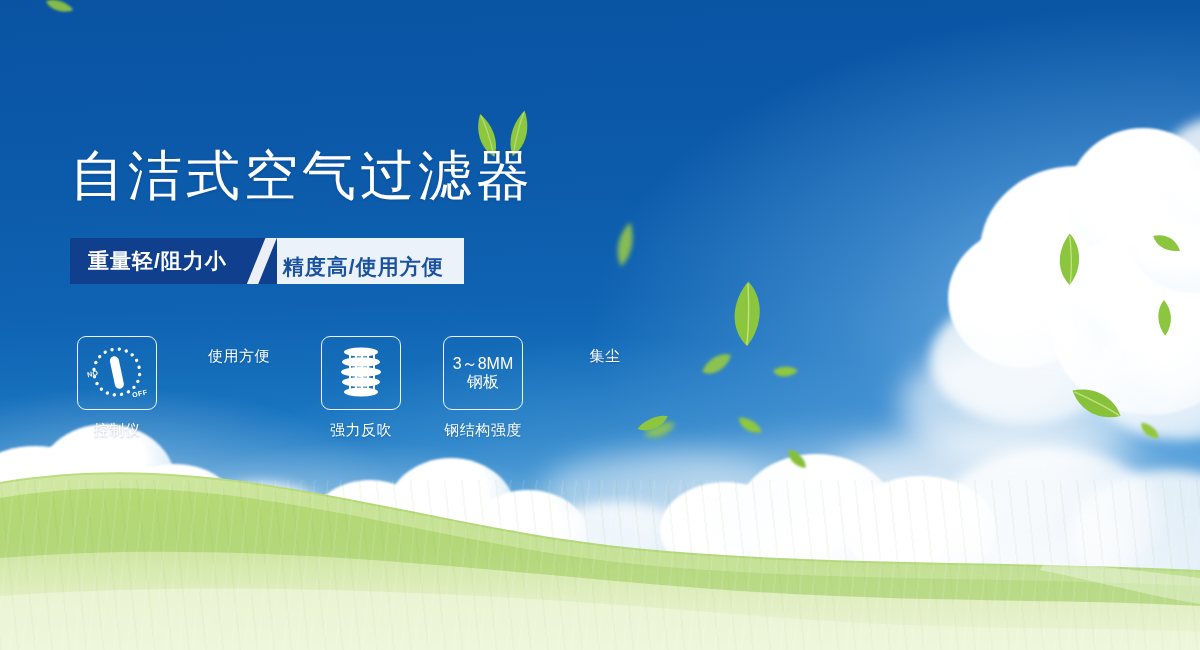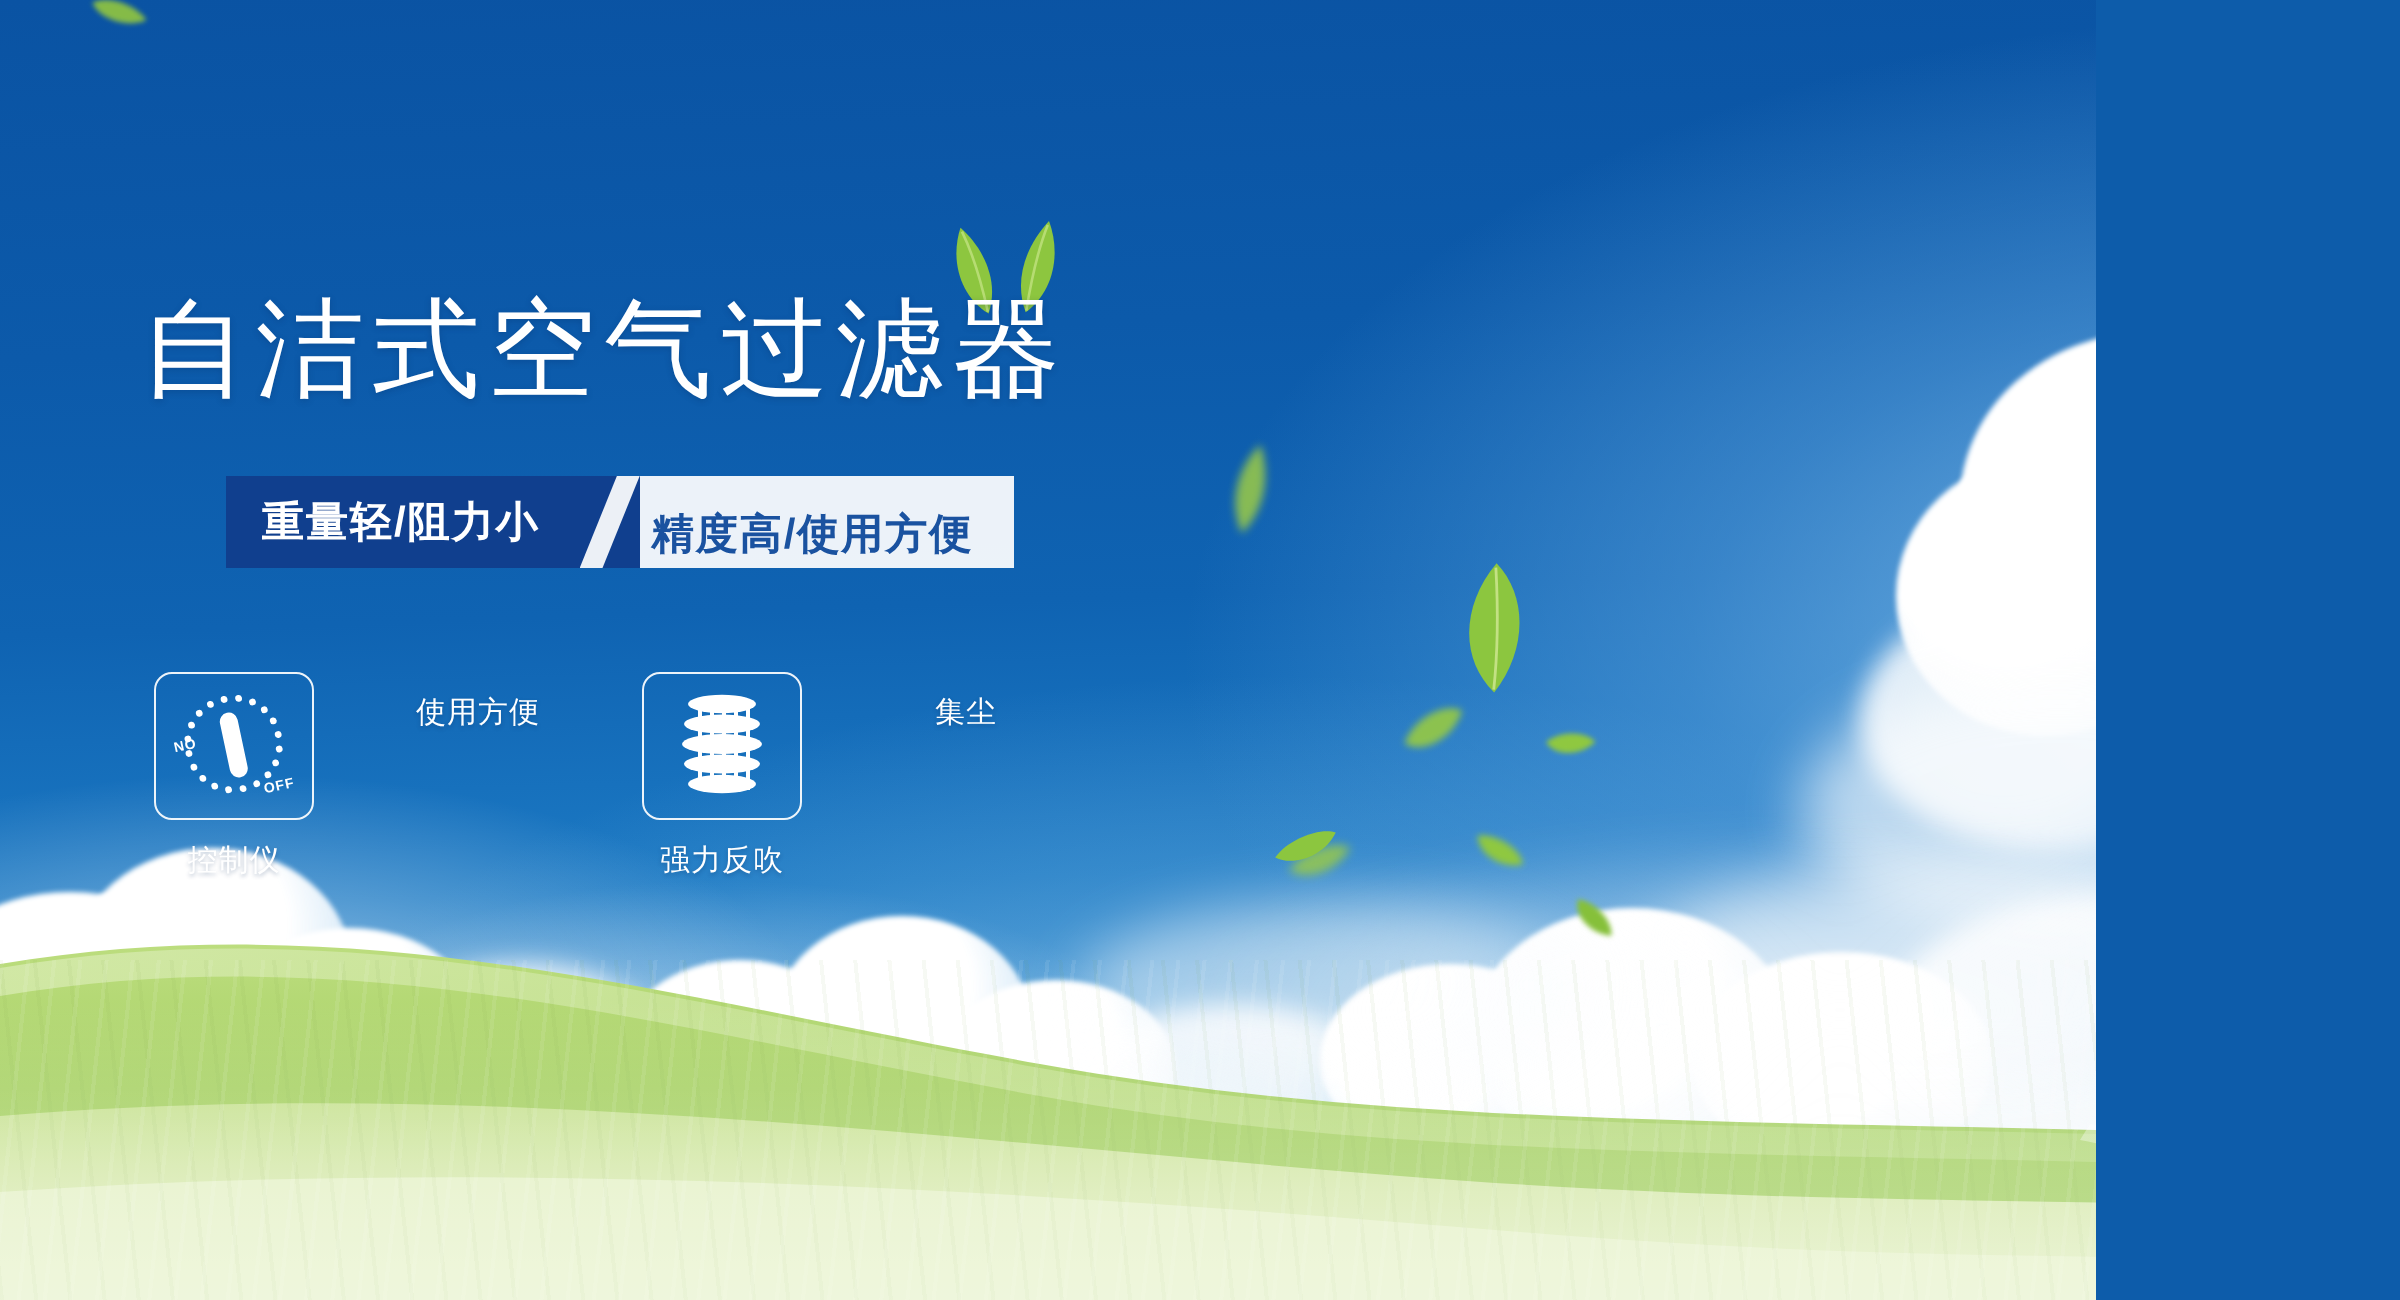--- a/index.html
+++ b/index.html
@@ -1,21 +1,21 @@
 <!DOCTYPE html>
 <html lang="zh"><head>
 <meta charset="utf-8">
 <title>自洁式空气过滤器</title>
 <style>
   html,body{margin:0;padding:0;background:#0d5caa;}
   *{box-sizing:border-box;}
   body{font-family:"Liberation Sans","DejaVu Sans",sans-serif;-webkit-font-smoothing:antialiased;}
 
   #banner{
-    position:relative;width:1048px;height:650px;overflow:hidden;
+    position:relative;width:1200px;height:650px;overflow:hidden;
     background:#a21caf;
   }
 
   
   .sky{
     position:absolute;left:0;top:0;width:1200px;height:650px;
     background:
       radial-gradient(ellipse 900px 520px at 1150px 330px, rgba(130,190,235,.95) 0%, rgba(90,160,220,.55) 34%, rgba(20,100,175,0) 62%),
       radial-gradient(ellipse 760px 420px at 640px 640px, rgba(175,215,240,.85) 0%, rgba(120,180,225,.35) 45%, rgba(20,100,175,0) 72%),
       linear-gradient(178deg, #0a53a3 0%, #0c5aaa 26%, #0f63b2 46%, #1c7ac4 66%, #4e9fd8 84%, #8cc4e6 100%);
@@ -78,21 +78,21 @@
   .content{position:absolute;left:0;top:0;width:1200px;height:650px;}
 
   #page-title{
     position:absolute;left:70px;top:148px;
     font-size:54px;letter-spacing:4px;color:#ffffff;
     font-weight:300;line-height:1;white-space:nowrap;
     text-shadow:0 1px 3px rgba(0,40,90,.25);
   }
 
   .subtitle-bar{
-    position:absolute;left:70px;top:238px;height:46px;display:flex;align-items:stretch;margin-left:43px;
+    position:absolute;left:70px;top:238px;height:46px;display:flex;align-items:stretch;
   }
   .sub-left{
     background:#103f8e;color:#ffffff;
     display:flex;align-items:center;padding:0 20px 0 18px;
     font-size:21px;letter-spacing:1px;font-weight:700;
   }
   .sub-slash{
     width:30px;background:#103f8e;position:relative;
   }
   .sub-slash::after{
@@ -373,20 +373,29 @@
               <ellipse cx="26" cy="17" rx="19" ry="4.8"></ellipse>
               <ellipse cx="26" cy="27" rx="20" ry="5"></ellipse>
               <ellipse cx="26" cy="37" rx="19" ry="4.8"></ellipse>
               <ellipse cx="26" cy="47" rx="17" ry="4.6"></ellipse>
             </g>
           </svg>
         </div>
         <div class="cap">强力反吹</div>
       </div>
 
+      <div class="feature">
+        <div class="box">
+          <div class="txt">
+            <span class="l1">3～8MM</span>
+            <span class="l2">钢板</span>
+          </div>
+        </div>
+        <div class="cap">钢结构强度</div>
+      </div>
 
       <div class="feature">
         <div class="cap">集尘</div>
       </div>
 
     </div>
 
     <div class="leaf" style="left:636px;top:416px;transform:rotate(-10deg);">
       <svg width="34" height="16" viewBox="0 0 34 16">
           <path d="M1,10 C9,2 26,-1 33,3 C25,14 9,16 1,10 Z" fill="#8cc63f"></path>

